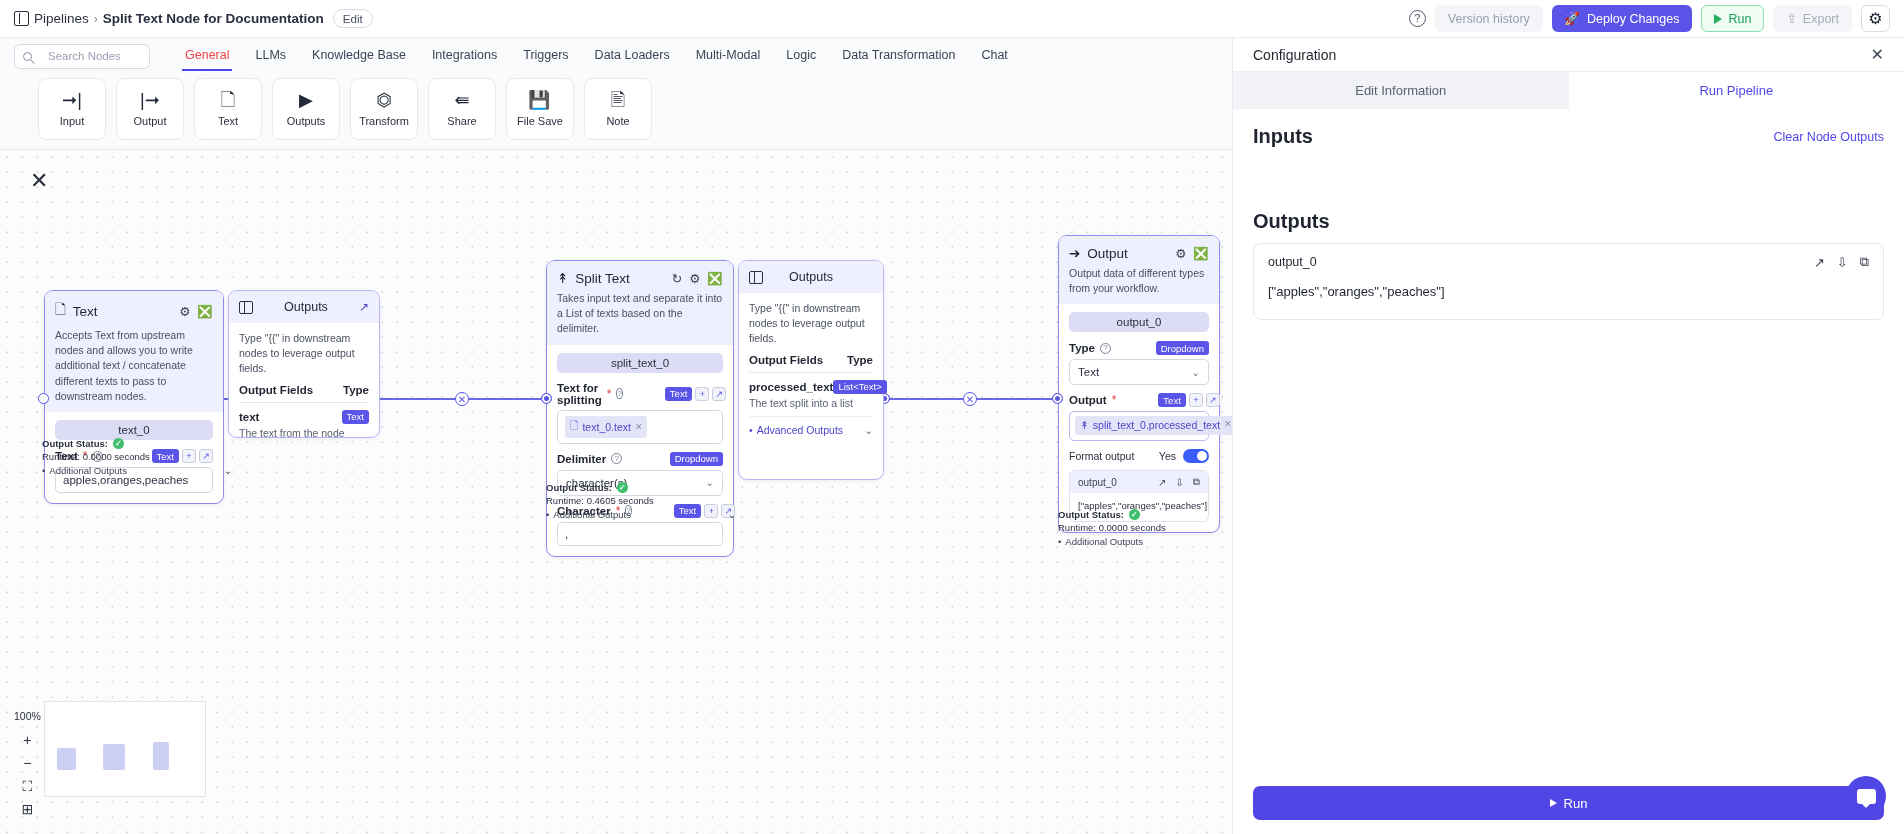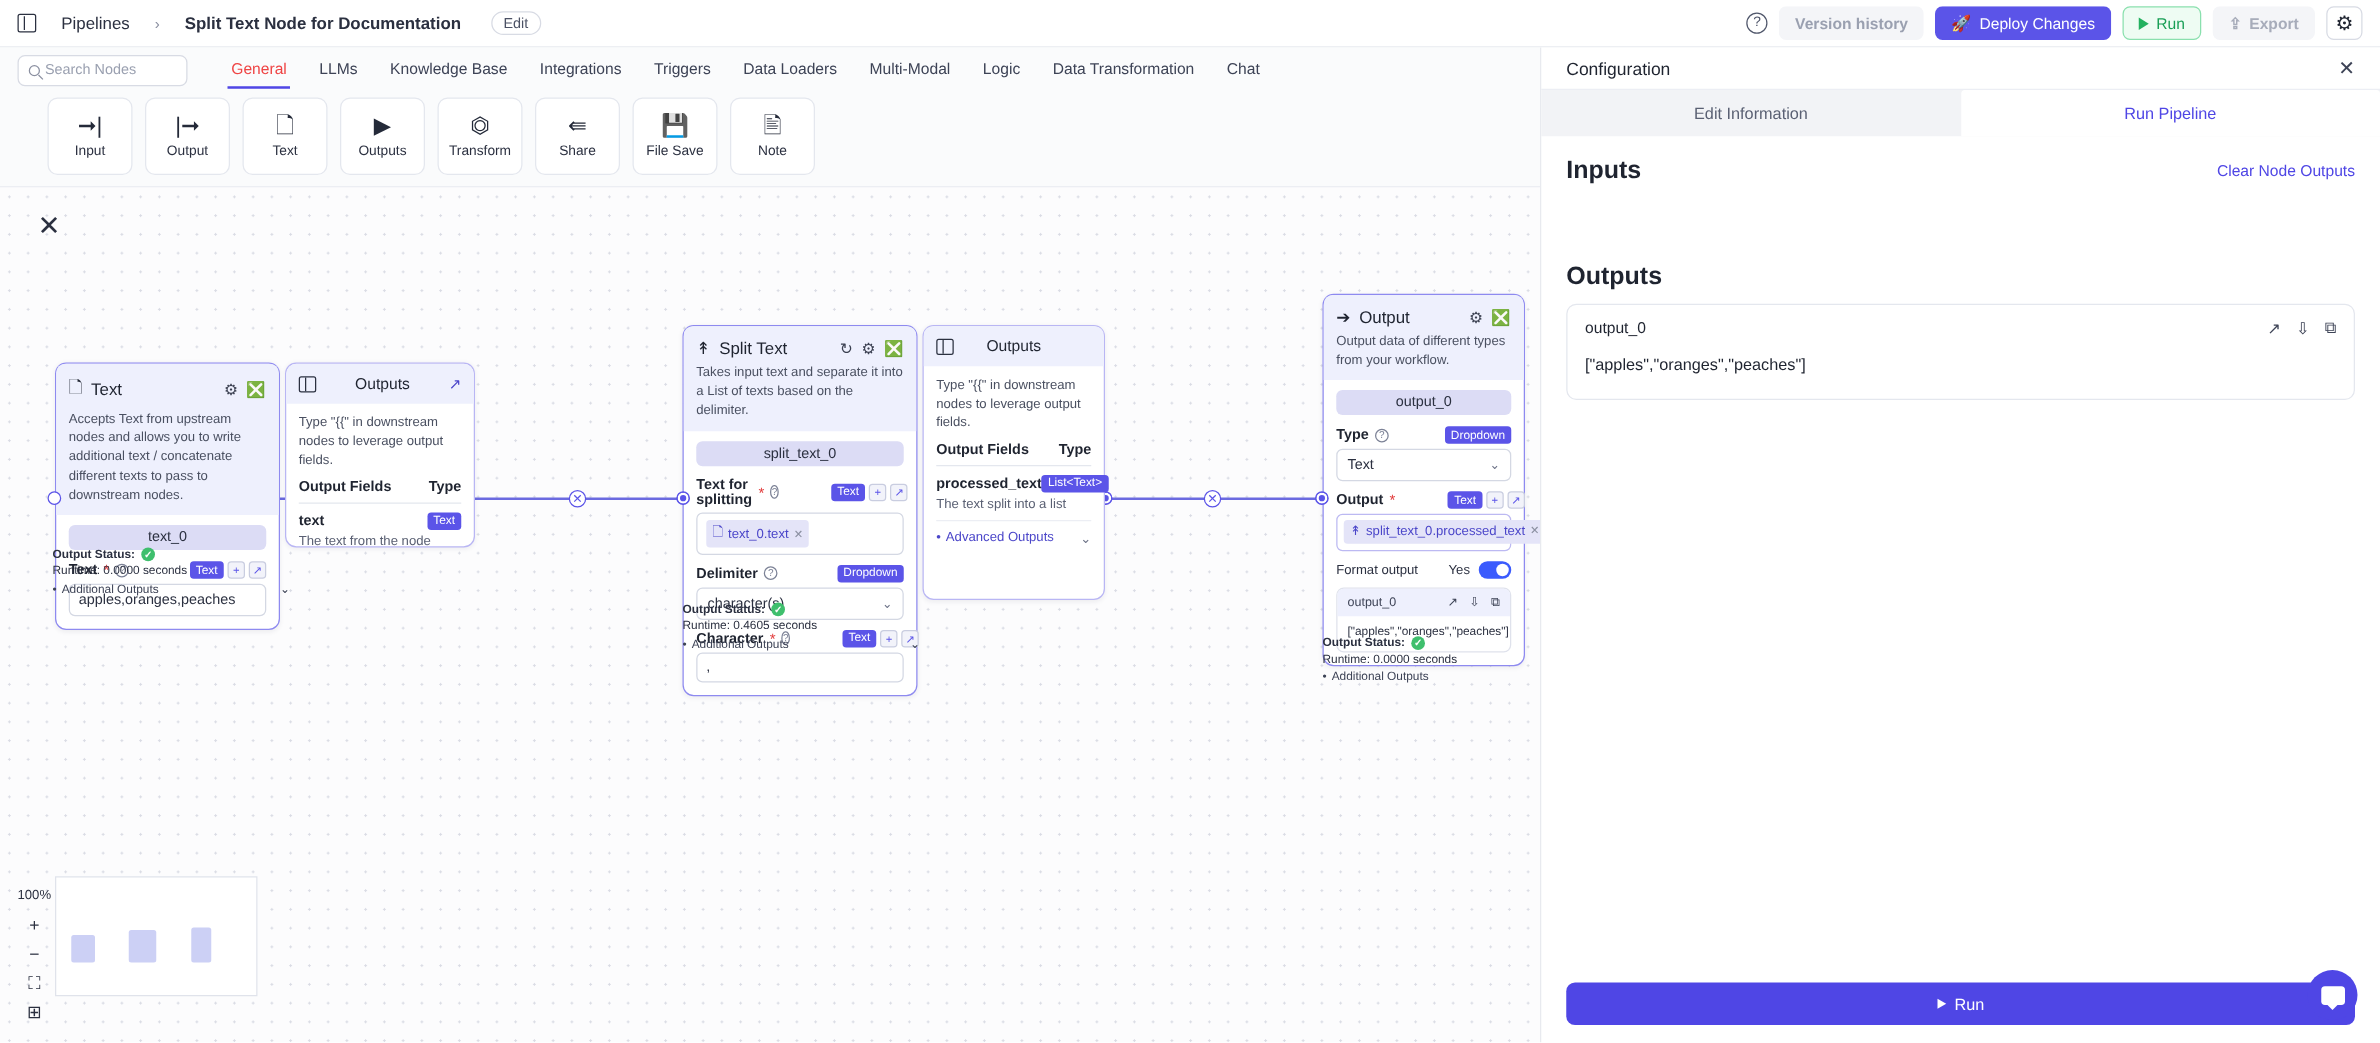--- a/index.html
+++ b/index.html
@@ -11,21 +11,21 @@
     color: #1f2430;
   }
   .app { position: relative; width: 1904px; height: 834px; }
 
   
   .header {
     position: absolute; left: 0; top: 0; width: 1904px; height: 38px;
     background: #ffffff; border-bottom: 1px solid #e8eaef;
     display: flex; align-items: center; padding: 0 14px;
   }
-  .hdr-left { display: flex; align-items: center; gap: 20px; }
+  .hdr-left { display: flex; align-items: center; gap: 5px; }
   .ico-box {
     width: 15px; height: 15px; border: 1.4px solid #2b3040; border-radius: 2px;
     position: relative;
   }
   .ico-box:after {
     content: ""; position: absolute; left: 4px; top: 1px; bottom: 1px;
     width: 1.4px; background: #2b3040;
   }
   .crumb { font-size: 13.5px; color: #2b3040; }
   .crumb.title { font-weight: bold; }
@@ -38,21 +38,21 @@
     margin-left: auto; display: flex; align-items: center; gap: 9px;
   }
   .help-ico {
     width: 17px; height: 17px; border-radius: 50%; border: 1.4px solid #50576b;
     font-size: 11px; color: #50576b; display: flex; align-items: center;
     justify-content: center; line-height: 1;
   }
   .btn {
     display: flex; align-items: center; gap: 6px; height: 27px;
     border-radius: 6px; padding: 0 12px; font-size: 12.5px; cursor: pointer;
-    border: 1px solid transparent; white-space: nowrap; font-weight: bold;
+    border: 1px solid transparent; white-space: nowrap;
   }
   .btn-ghost { background: #f4f5f8; color: #9aa0b0; }
   .btn-deploy { background: #5b54e8; color: #fff; font-weight: 500; }
   .btn-run { background: #eefcf3; color: #199f56; border-color: #8ae0ae; font-weight: 500; }
   .btn-export { background: #f4f5f8; color: #a7acba; }
   .btn-gear {
     width: 29px; height: 27px; border: 1px solid #d8dbe4; border-radius: 6px;
     background: #fff; display: flex; align-items: center; justify-content: center;
   }
   .rocket { font-size: 13px; }
@@ -60,21 +60,21 @@
          border-top: 5px solid transparent; border-bottom: 5px solid transparent; }
 
   
   .palette {
     position: absolute; left: 0; top: 38px; width: 1232px; height: 112px;
     background: #fafbfc; border-bottom: 1px solid #e8eaef;
   }
   .pal-top { display: flex; align-items: center; height: 34px; padding: 0 14px; gap: 0; }
   .search-wrap {
     width: 136px; height: 25px; border: 1px solid #d8dbe4; border-radius: 6px;
-    background: #fff; display: flex; align-items: center; gap: 4px; padding: 0 8px;
+    background: #fff; display: flex; align-items: center; gap: 16px; padding: 0 8px;
     margin-right: 22px; margin-top: 2px;
   }
   .mag { width: 9px; height: 9px; border: 1.4px solid #8a8fa0; border-radius: 50%;
          position: relative; flex: none; }
   .mag:after { content: ""; position: absolute; right: -3.5px; bottom: -2.5px;
                width: 4.5px; height: 1.4px; background: #8a8fa0; transform: rotate(45deg); }
   .search-wrap input {
     border: none; outline: none; font-size: 11.5px; color: #3a3f50; width: 100%;
     font-family: "Liberation Sans", sans-serif; background: transparent;
   }

